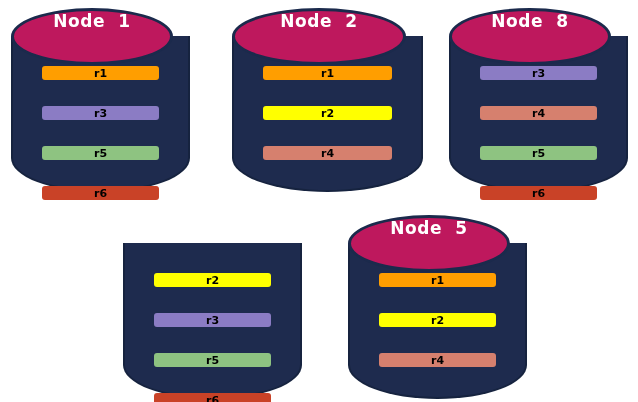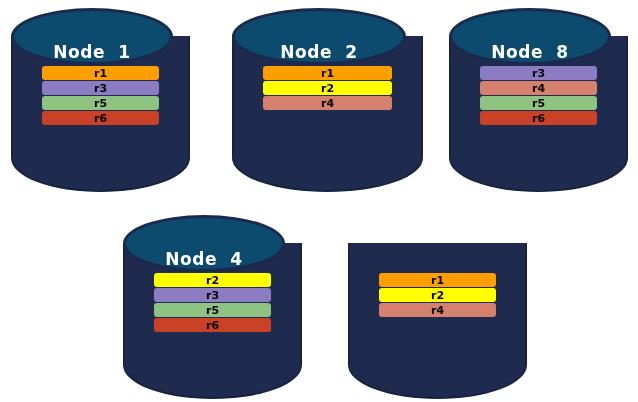--- a/index.html
+++ b/index.html
@@ -33,43 +33,43 @@
     background: #1E2B4E;
     border: 2px solid #16233F;
     border-top: none;
     box-sizing: border-box;
     border-radius: 0 0 50% 50% / 0 0 34px 34px;
   }
   .node-top {
     position: absolute;
     left: 0; right: 17px; top: 0;
     height: 57px;
-    background: #0c4a6e;
+    background: #be185d;
     border: 3px solid #1B2A4C;
     box-sizing: border-box;
     border-radius: 50%;
     display: flex;
-    align-items: flex-end;
+    align-items: flex-start;
     justify-content: center;
   }
   .node-title {
     color: #ffffff;
     font-size: 17px;
     font-weight: bold;
     word-spacing: 7px;
     letter-spacing: 0.5px;
     text-align: center;
   }
   .bars {
     position: absolute;
     left: 31px; right: 31px;
     top: 58px;
     display: flex;
     flex-direction: column;
-    gap: 1px;
+    gap: 26px;
   }
   .bar {
     height: 14px;
     border-radius: 3px;
     display: flex;
     align-items: center;
     justify-content: center;
   }
   .bar-label {
     color: #000000;
@@ -135,40 +135,40 @@
         <div class="bar" style="background: rgb(142, 195, 129);">
           <span class="bar-label">r5</span>
         </div>
         <div class="bar" style="background: rgb(201, 66, 39);">
           <span class="bar-label">r6</span>
         </div>
       </div>
     </div>
     <div class="node pos4">
       <div class="node-body"></div>
-      <div class="node-top">
-        <span class="node-title">Node 4</span>
-      </div>
       <div class="bars">
         <div class="bar" style="background: rgb(255, 255, 0);">
           <span class="bar-label">r2</span>
         </div>
         <div class="bar" style="background: rgb(139, 124, 196);">
           <span class="bar-label">r3</span>
         </div>
         <div class="bar" style="background: rgb(142, 195, 129);">
           <span class="bar-label">r5</span>
         </div>
         <div class="bar" style="background: rgb(201, 66, 39);">
           <span class="bar-label">r6</span>
         </div>
       </div>
     </div>
     <div class="node pos5">
       <div class="node-body"></div>
+      <div class="node-top">
+        <span class="node-title">Node 5</span>
+      </div>
       <div class="bars">
         <div class="bar" style="background: rgb(255, 158, 0);">
           <span class="bar-label">r1</span>
         </div>
         <div class="bar" style="background: rgb(255, 255, 0);">
           <span class="bar-label">r2</span>
         </div>
         <div class="bar" style="background: rgb(214, 128, 110);">
           <span class="bar-label">r4</span>
         </div>

